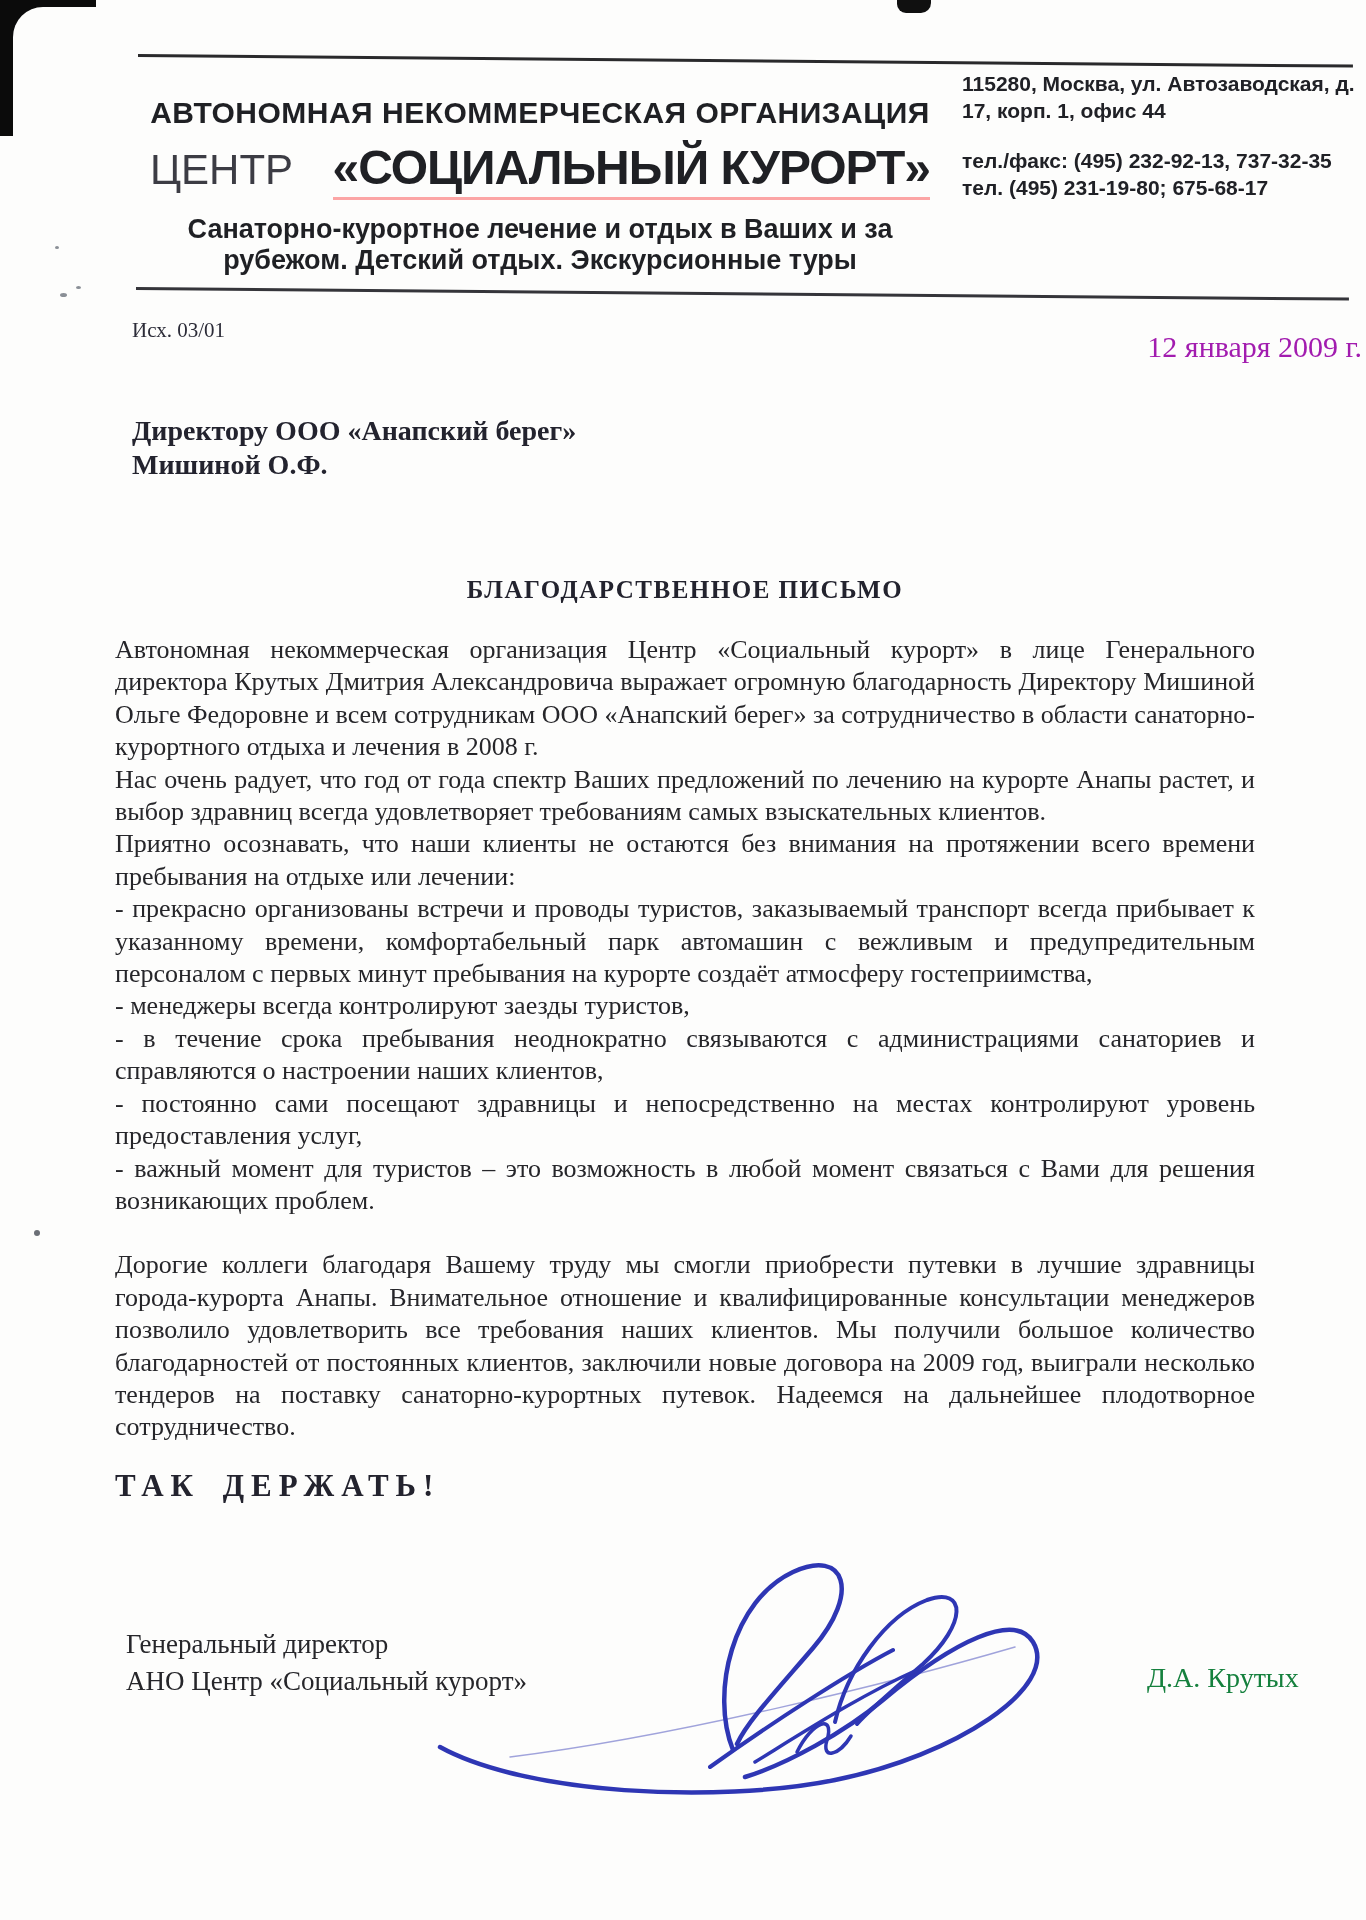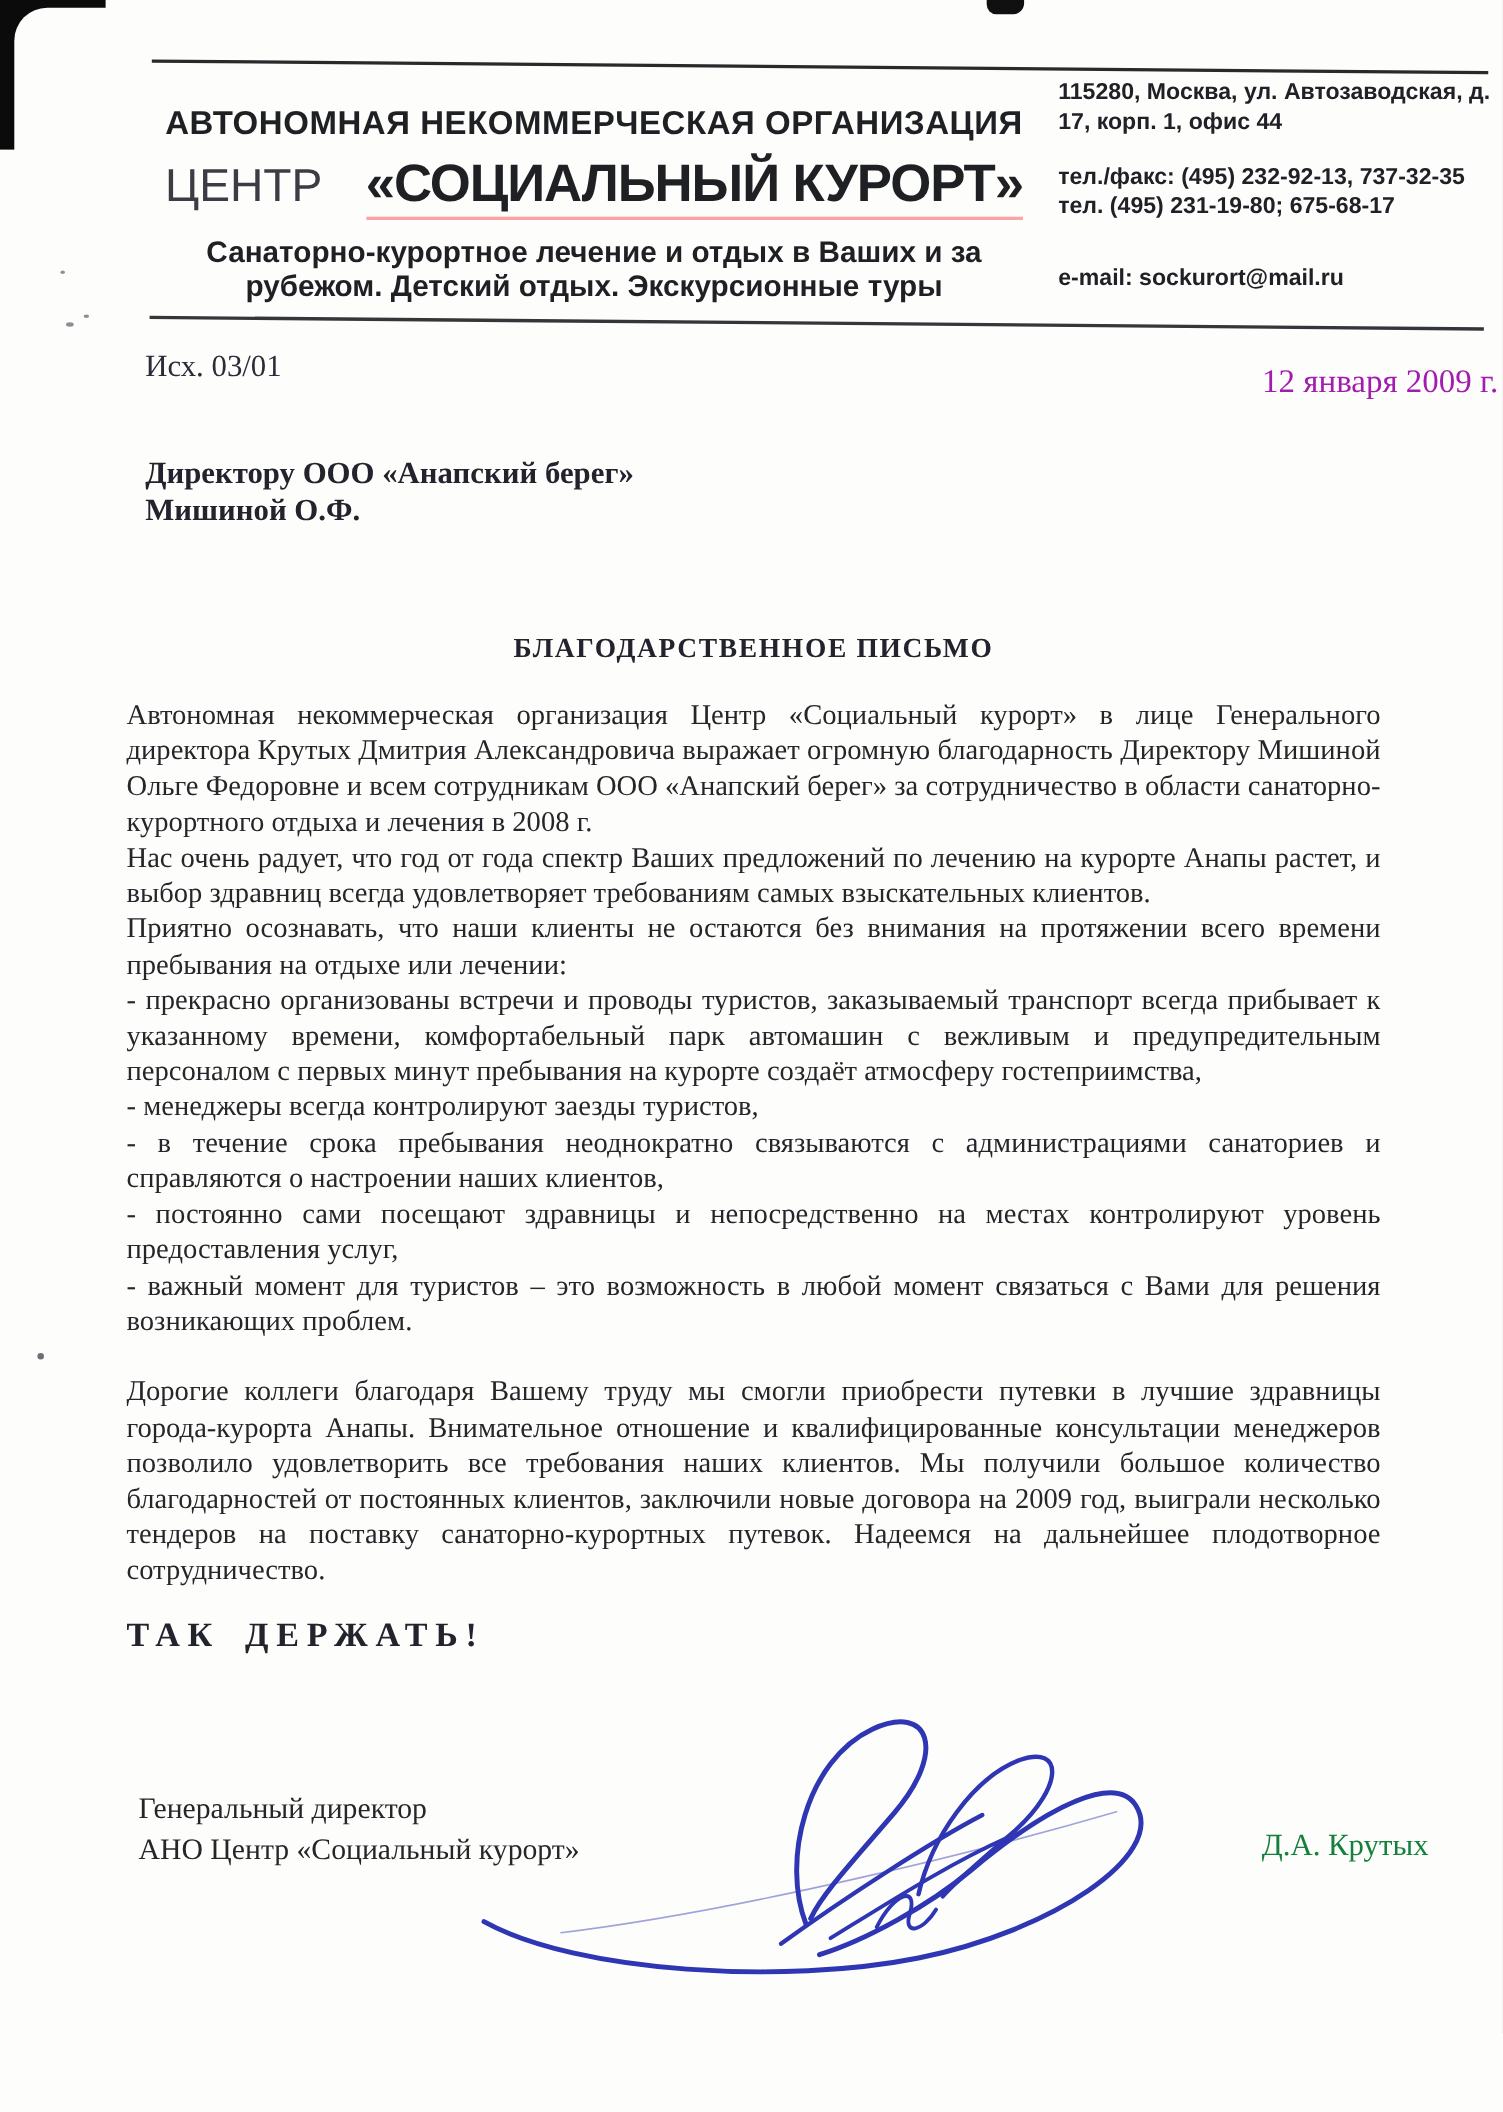--- a/index.html
+++ b/index.html
@@ -29,21 +29,21 @@
   .org-name{margin-top:10px;display:flex;justify-content:space-between;align-items:baseline;gap:14px;white-space:nowrap;}
   .org-prefix{font-size:42px;color:#3c3c44;}
   .org-title{font-size:48px;font-weight:bold;letter-spacing:-1px;border-bottom:3px solid #fca5a5;padding-bottom:2px;}
   .tagline{margin-top:14px;font-weight:bold;font-size:27px;line-height:31px;white-space:nowrap;}
   
   .lh-right{position:absolute;left:962px;top:70px;width:400px;
     font-family:"Liberation Sans",sans-serif;font-weight:bold;font-size:21px;line-height:27px;color:#202126;}
   .lh-phones{margin-top:23px;}
   .lh-email{margin-top:38px;}
   
-  .ref{position:absolute;left:132px;top:318px;font-size:28px;color:#2c2c38;}
+  .ref{position:absolute;left:132px;top:318px;font-size:21px;color:#2c2c38;}
   .date{position:absolute;left:1050px;top:330px;width:312px;text-align:right;font-size:30px;color:#a21caf;}
   
   .addressee{position:absolute;left:132px;top:414px;font-weight:bold;font-size:28px;line-height:34px;color:#23232e;}
   
   .title{position:absolute;left:115px;top:576px;width:1140px;text-align:center;
     font-weight:bold;font-size:25px;letter-spacing:1.5px;color:#23232e;}
   .letter-body{position:absolute;left:115px;top:634px;width:1140px;
     font-size:26px;line-height:32.4px;text-align:justify;color:#26262a;}
   .letter-body p{margin:0;}
   .letter-body p.gap{margin-top:32px;}
@@ -86,21 +86,20 @@
 
   <div class="lh-right">
     <div class="lh-addr">
       <div>115280, Москва, ул. Автозаводская, д.</div>
       <div>17, корп. 1, офис 44</div>
     </div>
     <div class="lh-phones">
       <div>тел./факс: (495) 232-92-13, 737-32-35</div>
       <div>тел. (495) 231-19-80; 675-68-17</div>
     </div>
-    <div class="lh-email">e-mail: sockurort@mail.ru</div>
   </div>
 
   <div class="ref">Исх. 03/01</div>
   <div class="date">12 января 2009 г.</div>
 
   <div class="addressee">
     <div>Директору ООО «Анапский берег»</div>
     <div>Мишиной О.Ф.</div>
   </div>
 

